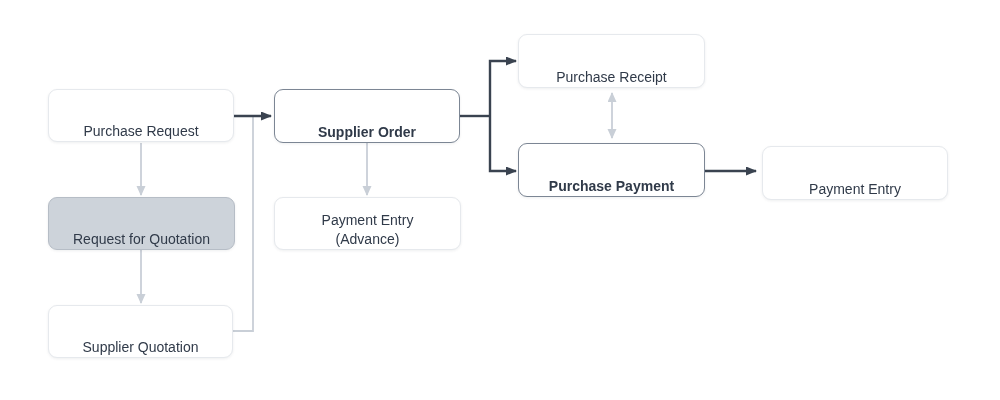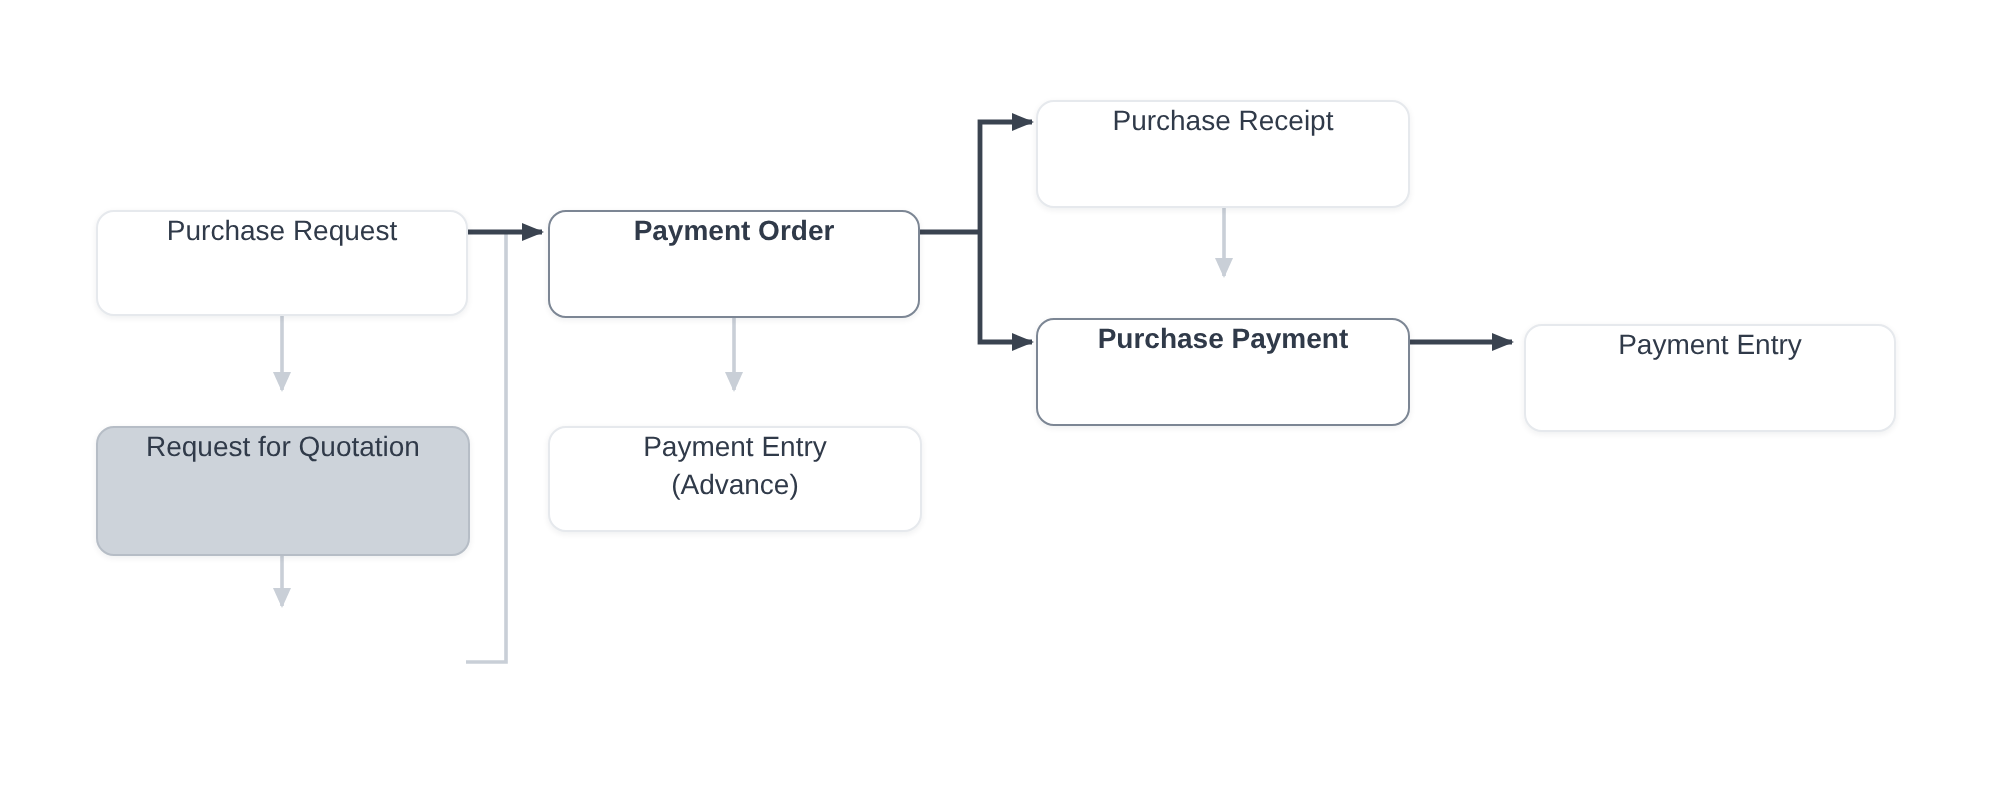--- a/index.html
+++ b/index.html
@@ -28,32 +28,31 @@
   .wires{
     position:absolute;
     left:0;top:0;
     width:1000px;height:400px;
     pointer-events:none;
   }
   .node{
     position:absolute;
     box-sizing:border-box;
     display:flex;
-    align-items:flex-start;
+    align-items:flex-end;
     justify-content:center;
     background:var(--node-fill);
     border:1px solid var(--node-border);
     border-radius:9px;
     box-shadow:0 1px 3px rgba(16,24,40,.07);
     color:var(--text);
     font-size:14px;
     line-height:19px;
     text-align:center;
     cursor:pointer;
-    margin-top:16px;
   }
   .node.strong{
     border:1.6px solid var(--node-border-strong);
     font-weight:bold;
   }
   .node.highlight{
     background:var(--node-fill-highlight);
     border:1px solid var(--node-border-highlight);
   }
   .node .lbl{
@@ -86,27 +85,30 @@
     <path d="M460,116 H490" style="stroke:var(--line-dark)" stroke-width="2.4" fill="none"></path>
     <path d="M490,116 V61 H516" style="stroke:var(--line-dark)" stroke-width="2.4" fill="none" marker-end="url(#arrow-dark)"></path>
     <path d="M490,116 V171 H516" style="stroke:var(--line-dark)" stroke-width="2.4" fill="none" marker-end="url(#arrow-dark)"></path>
     <path d="M705,171 H756" style="stroke:var(--line-dark)" stroke-width="2.4" fill="none" marker-end="url(#arrow-dark)"></path>
   </svg>
 
   <div class="node" style="left:48px;top:89px;width:186px;height:53px">
     <span class="lbl">Purchase Request</span>
   </div>
 
-  <div class="node highlight" style="left:48px;top:197px;width:187px;height:65px">
+  <div class="node highlight" style="left:48px;top:197px;width:187px;height:53px">
     <span class="lbl">Request for Quotation</span>
   </div>
 
+  <div class="node" style="left:48px;top:305px;width:185px;height:53px">
+    <span class="lbl">Supplier Quotation</span>
+  </div>
 
   <div class="node strong" style="left:274px;top:89px;width:186px;height:54px">
-    <span class="lbl">Payment Order</span>
+    <span class="lbl">Supplier Order</span>
   </div>
 
   <div class="node" style="left:274px;top:197px;width:187px;height:53px">
     <span class="lbl">Payment Entry
 (Advance)</span>
   </div>
 
   <div class="node" style="left:518px;top:34px;width:187px;height:54px">
     <span class="lbl">Purchase Receipt</span>
   </div>

